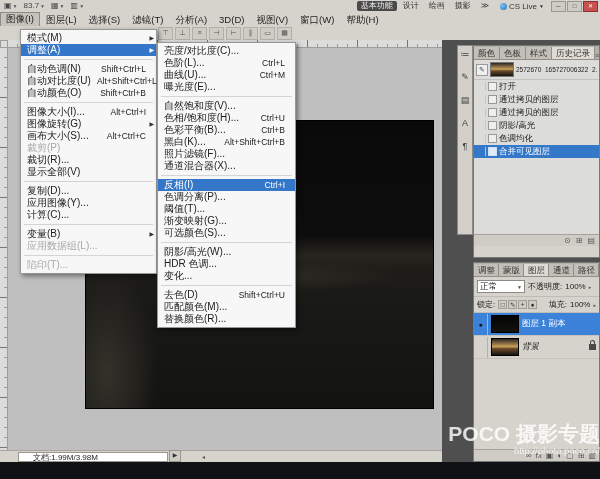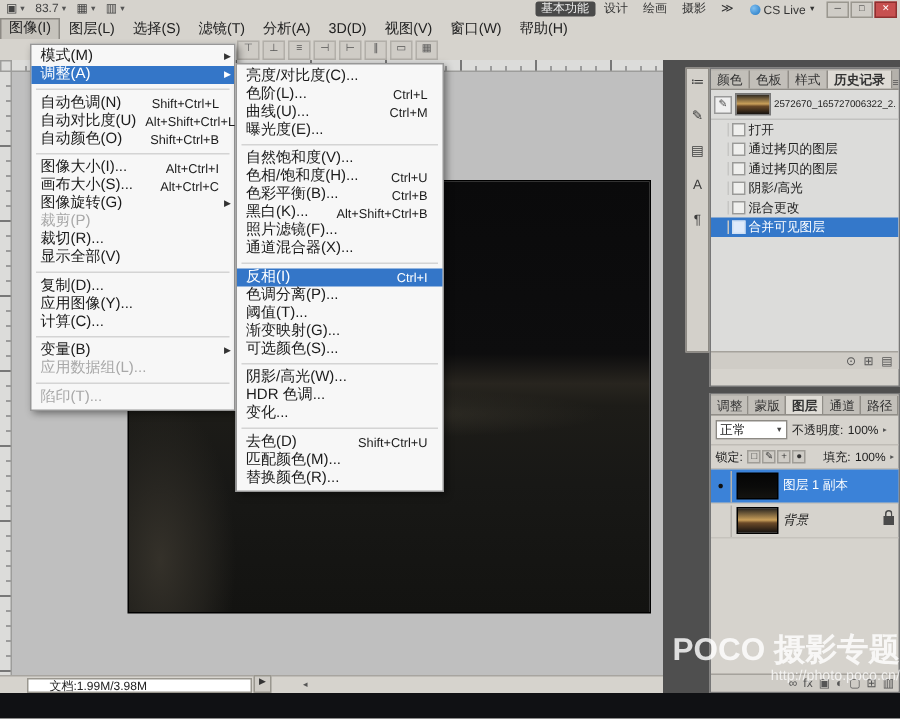--- a/index.html
+++ b/index.html
@@ -59,21 +59,21 @@
   .icon-strip{position:absolute;left:15px;top:5px;width:16px;height:190px;background:#d3d0ca;
     border:1px solid #8d8a84;box-sizing:border-box;display:flex;flex-direction:column;align-items:center;
     padding-top:4px;gap:14px;}
   .strip-icon{font-size:9px;color:#3c3c3c;line-height:9px;}
   .panel{position:absolute;background:#d6d3cd;border:1px solid #777;box-sizing:border-box;}
   .history-panel{left:31px;top:5px;width:127px;height:213px;}
   .layers-panel{left:31px;top:222px;width:127px;height:200px;}
   .tab-row{display:flex;height:13px;background:#b4b1ab;border-bottom:1px solid #918e88;align-items:flex-end;}
   .tab{padding:0 4px;height:12px;line-height:12px;font-size:8.5px;background:#c2bfb9;color:#333;
     border-right:1px solid #918e88;white-space:nowrap;overflow:hidden;}
-  .tab.active{background:#dedbd5;font-weight:bold;}
+  .tab.active{background:#dedbd5;font-weight:normal;}
   .tab-menu{margin-left:auto;color:#555;font-size:7px;padding-right:3px;}
   
   .hist-body{position:relative;height:186px;background:#dcdcda;overflow:hidden;}
   .snap-row{display:flex;align-items:center;height:19px;border-bottom:1px solid #c2c2c0;gap:2px;padding:0 2px;}
   .h-src{width:10px;height:10px;border:1px solid #999;background:#efefef;font-size:7px;line-height:9px;text-align:center;color:#444;flex:none;}
   .snap-thumb{width:22px;height:13px;border:1px solid #777;flex:none;
     background:linear-gradient(180deg,#2b2620 0%,#caa05a 48%,#6b4a28 60%,#171310 100%);}
   .snap-name{font-size:6.5px;color:#222;white-space:nowrap;overflow:hidden;}
   .hstate{display:flex;align-items:center;height:13px;gap:2px;padding-left:2px;color:#222;}
   .hstate .h-check{width:9px;height:9px;border-right:1px solid #c6c6c4;flex:none;font-size:6px;line-height:9px;color:#333;}
@@ -302,21 +302,21 @@
 
             <div class="hstate">
               <span class="h-check"></span>
               <span class="h-icon"></span>
               <span class="h-label">阴影/高光</span>
             </div>
 
             <div class="hstate">
               <span class="h-check"></span>
               <span class="h-icon"></span>
-              <span class="h-label">混合更改</span>
+              <span class="h-label">色调均化</span>
             </div>
 
             <div class="hstate sel">
               <span class="h-check"></span>
               <span class="h-icon"></span>
               <span class="h-label">合并可见图层</span>
             </div>
           </div>
         <div class="hist-foot">
 
@@ -454,29 +454,29 @@
         
       </div>
 
       <div class="mi">
         <span class="mi-label">图像大小(I)...</span>
         <span class="mi-short">Alt+Ctrl+I</span>
         <span class="mi-arrow"></span>
       </div>
 
       <div class="mi">
+        <span class="mi-label">图像旋转(G)</span>
+        <span class="mi-short"></span>
+        <span class="mi-arrow">▶</span>
+      </div>
+
+      <div class="mi">
         <span class="mi-label">画布大小(S)...</span>
         <span class="mi-short">Alt+Ctrl+C</span>
         <span class="mi-arrow"></span>
-      </div>
-
-      <div class="mi">
-        <span class="mi-label">图像旋转(G)</span>
-        <span class="mi-short"></span>
-        <span class="mi-arrow">▶</span>
       </div>
 
       <div class="mi dis">
         <span class="mi-label">裁剪(P)</span>
         <span class="mi-short"></span>
         <span class="mi-arrow"></span>
       </div>
 
       <div class="mi">
         <span class="mi-label">裁切(R)...</span>

